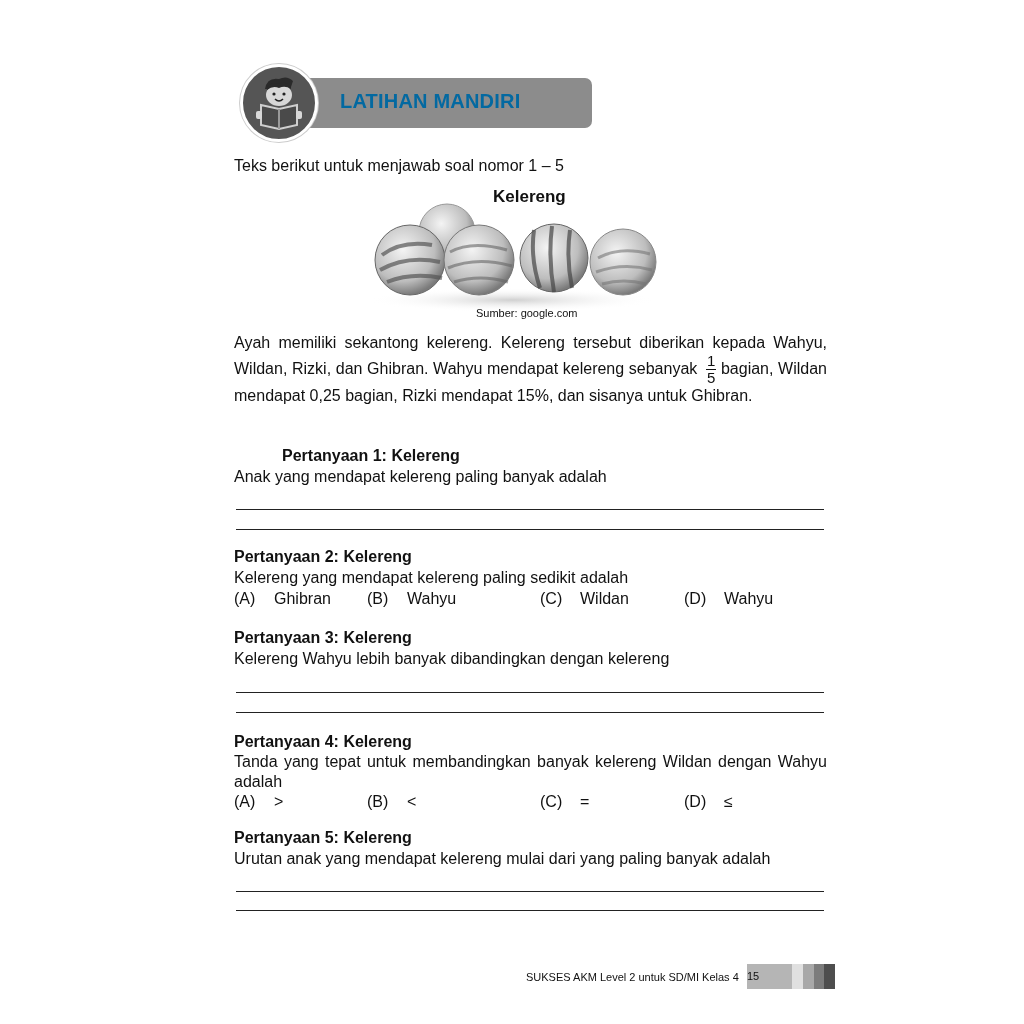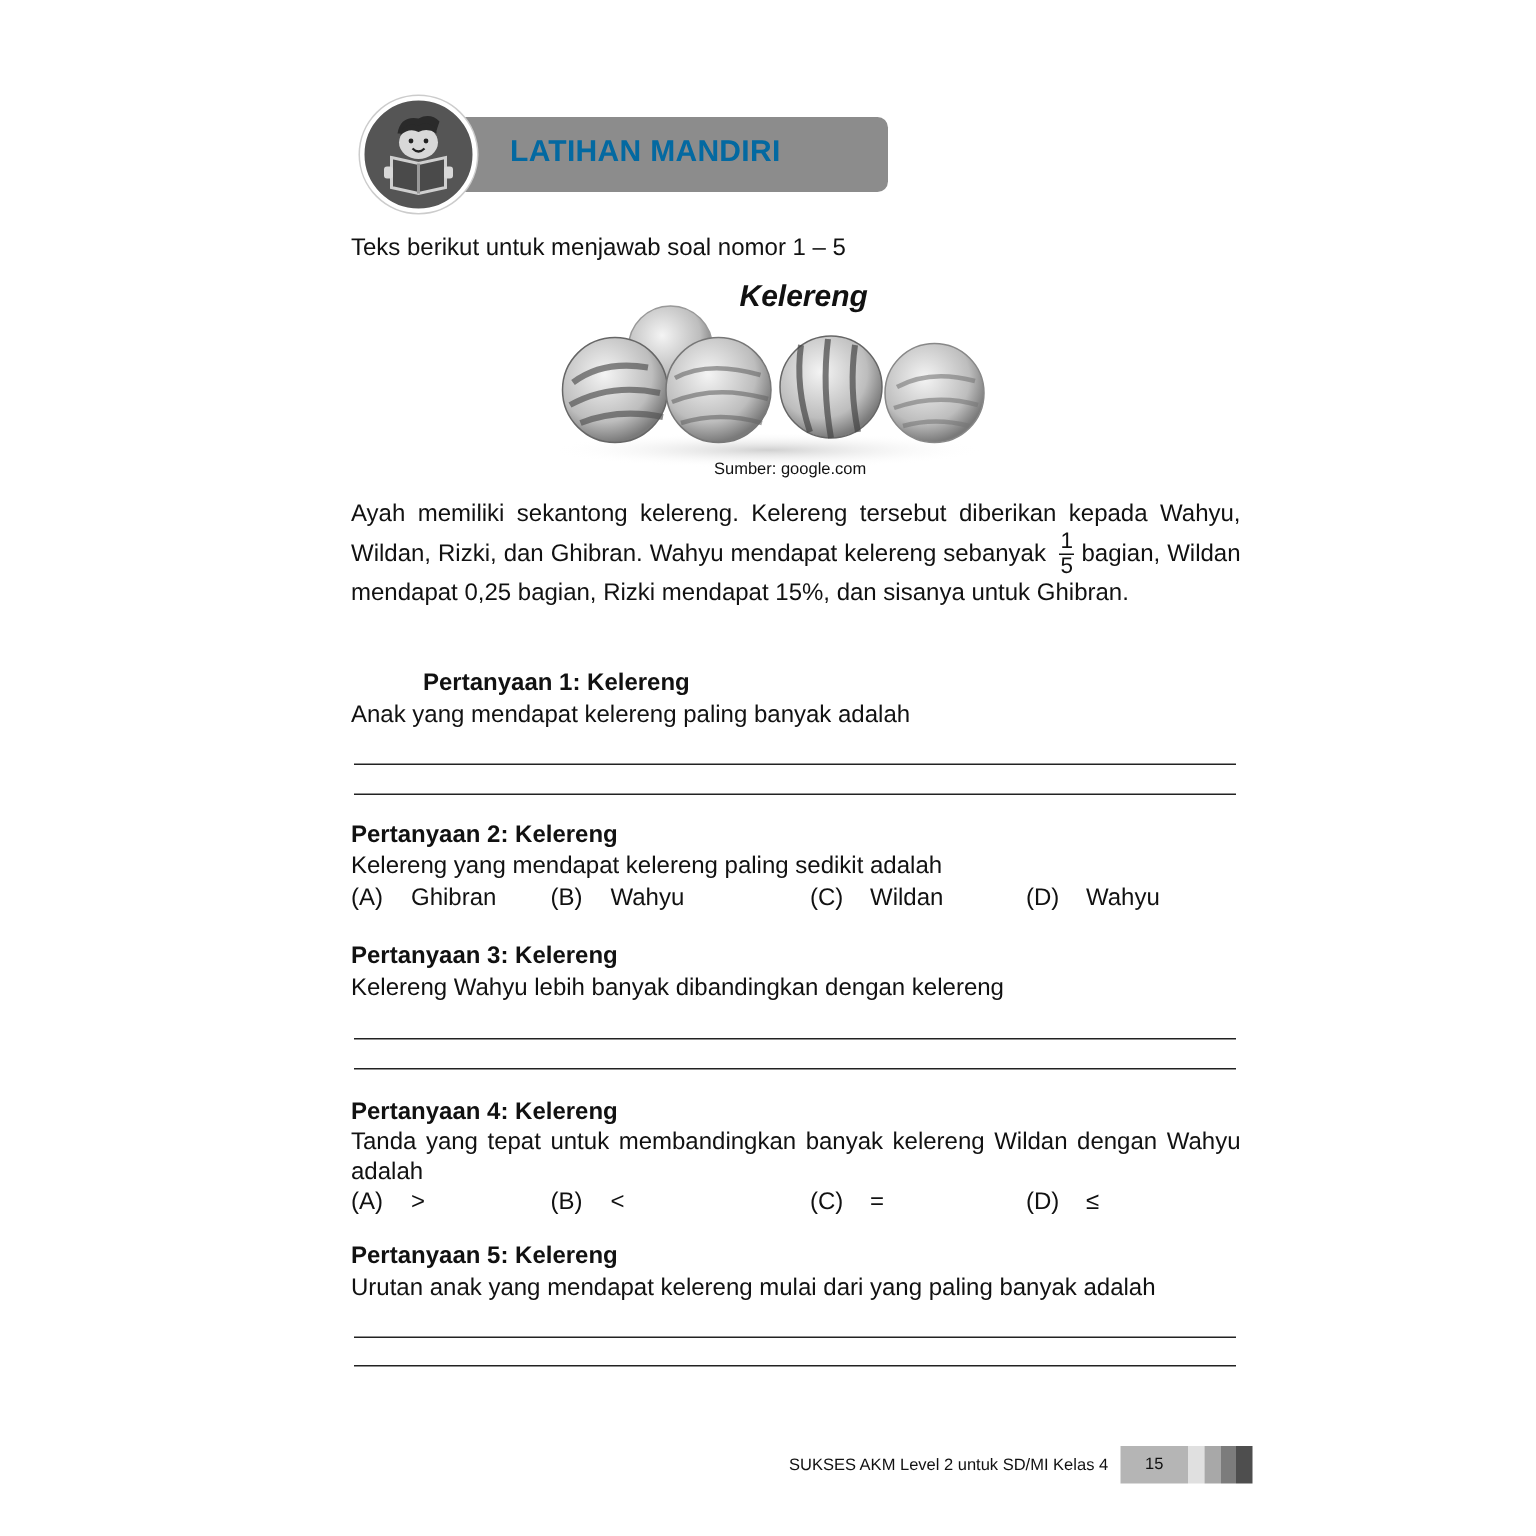--- a/index.html
+++ b/index.html
@@ -8,38 +8,38 @@
 
   .banner { position: absolute; left: 240px; top: 64px; width: 354px; height: 78px; }
   .banner-bar { position: absolute; left: 60px; top: 14px; width: 292px; height: 50px;
     background: #8c8c8c; border-radius: 0 7px 7px 0; }
   .banner-title { position: absolute; left: 100px; top: 26px; font-size: 20px; font-weight: bold;
     color: #0369a1; letter-spacing: 0.2px; }
   .banner-circle { position: absolute; left: 0; top: 0; width: 78px; height: 78px; border-radius: 50%;
     background: #555; border: 3px solid #fff; box-shadow: 0 0 0 1px #ccc; }
 
   .intro { position: absolute; left: 234px; top: 157px; font-size: 16px; font-weight: normal; }
-  .img-title { position: absolute; left: 493px; top: 187px; font-size: 20px; font-weight: bold; font-style: italic; }
+  .img-title { position: absolute; left: 493px; top: 187px; font-size: 17px; font-weight: bold; }
   .marbles { position: absolute; left: 362px; top: 200px; width: 305px; height: 118px; }
   .source { position: absolute; left: 476px; top: 307px; font-size: 11px; }
 
   .para { position: absolute; left: 234px; width: 593px; font-size: 16px; line-height: 20px; text-align: justify; }
   .frac { display: inline-block; vertical-align: middle; text-align: center; font-size: 15px; line-height: 16px; margin-left: 4px; }
   .frac .num { display: block; border-bottom: 1px solid #111; padding: 0 1px; }
   .frac .den { display: block; }
 
   .q-title { position: absolute; left: 234px; font-size: 16px; font-weight: bold; }
   .q-text { position: absolute; left: 234px; width: 593px; font-size: 16px; line-height: 20px; text-align: justify; }
   .answer-line { position: absolute; left: 236px; width: 588px; height: 1px; background: #222; }
   .opt { position: absolute; font-size: 16px; }
   .opt .lbl { display: inline-block; width: 40px; }
 
   .footer-text { position: absolute; left: 526px; top: 971px; font-size: 11px; }
   .footer-page { position: absolute; left: 747px; top: 964px; width: 45px; height: 25px; background: #b5b5b5;
-    font-size: 11px; text-align: center; line-height: 25px; }
+    font-size: 11px; text-align: left; line-height: 25px; }
   .footer-strip { position: absolute; top: 964px; height: 25px; }
 </style>
 </head>
 <body>
 
 <div class="banner">
   <div class="banner-bar"></div>
   <div class="banner-title">LATIHAN MANDIRI</div>
   <div class="banner-circle">
     <svg width="72" height="72" viewBox="0 0 72 72">

